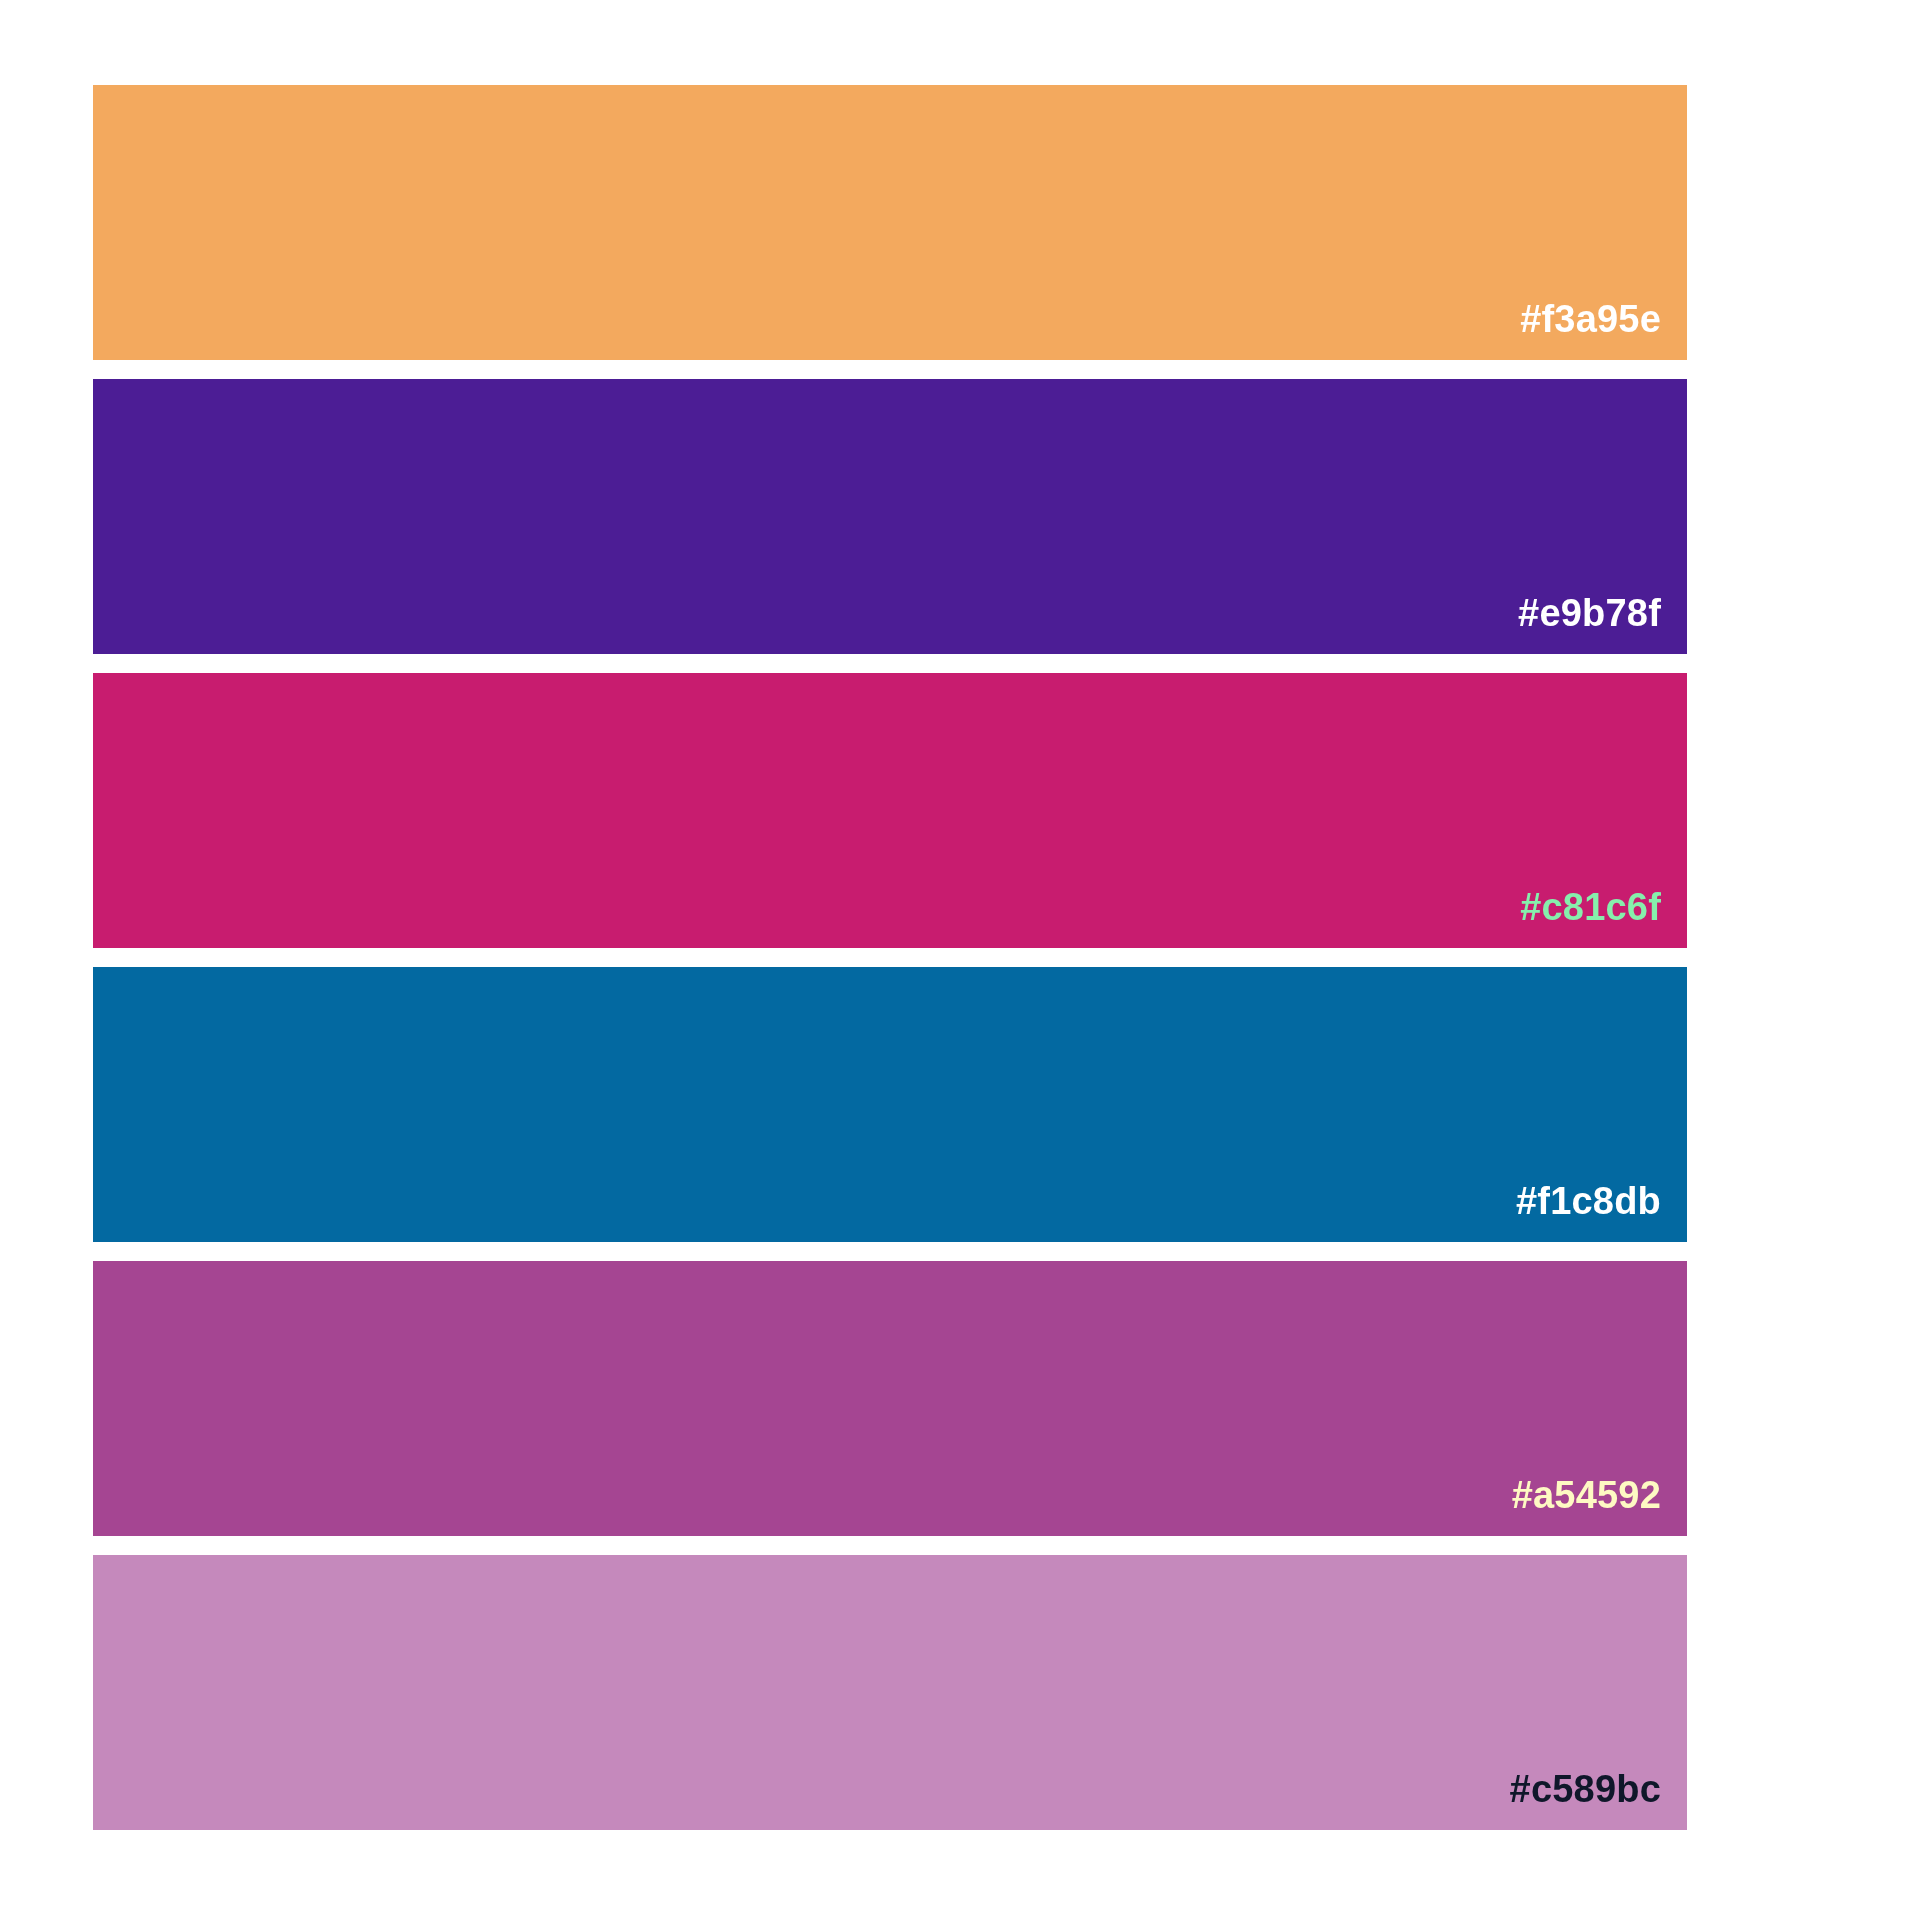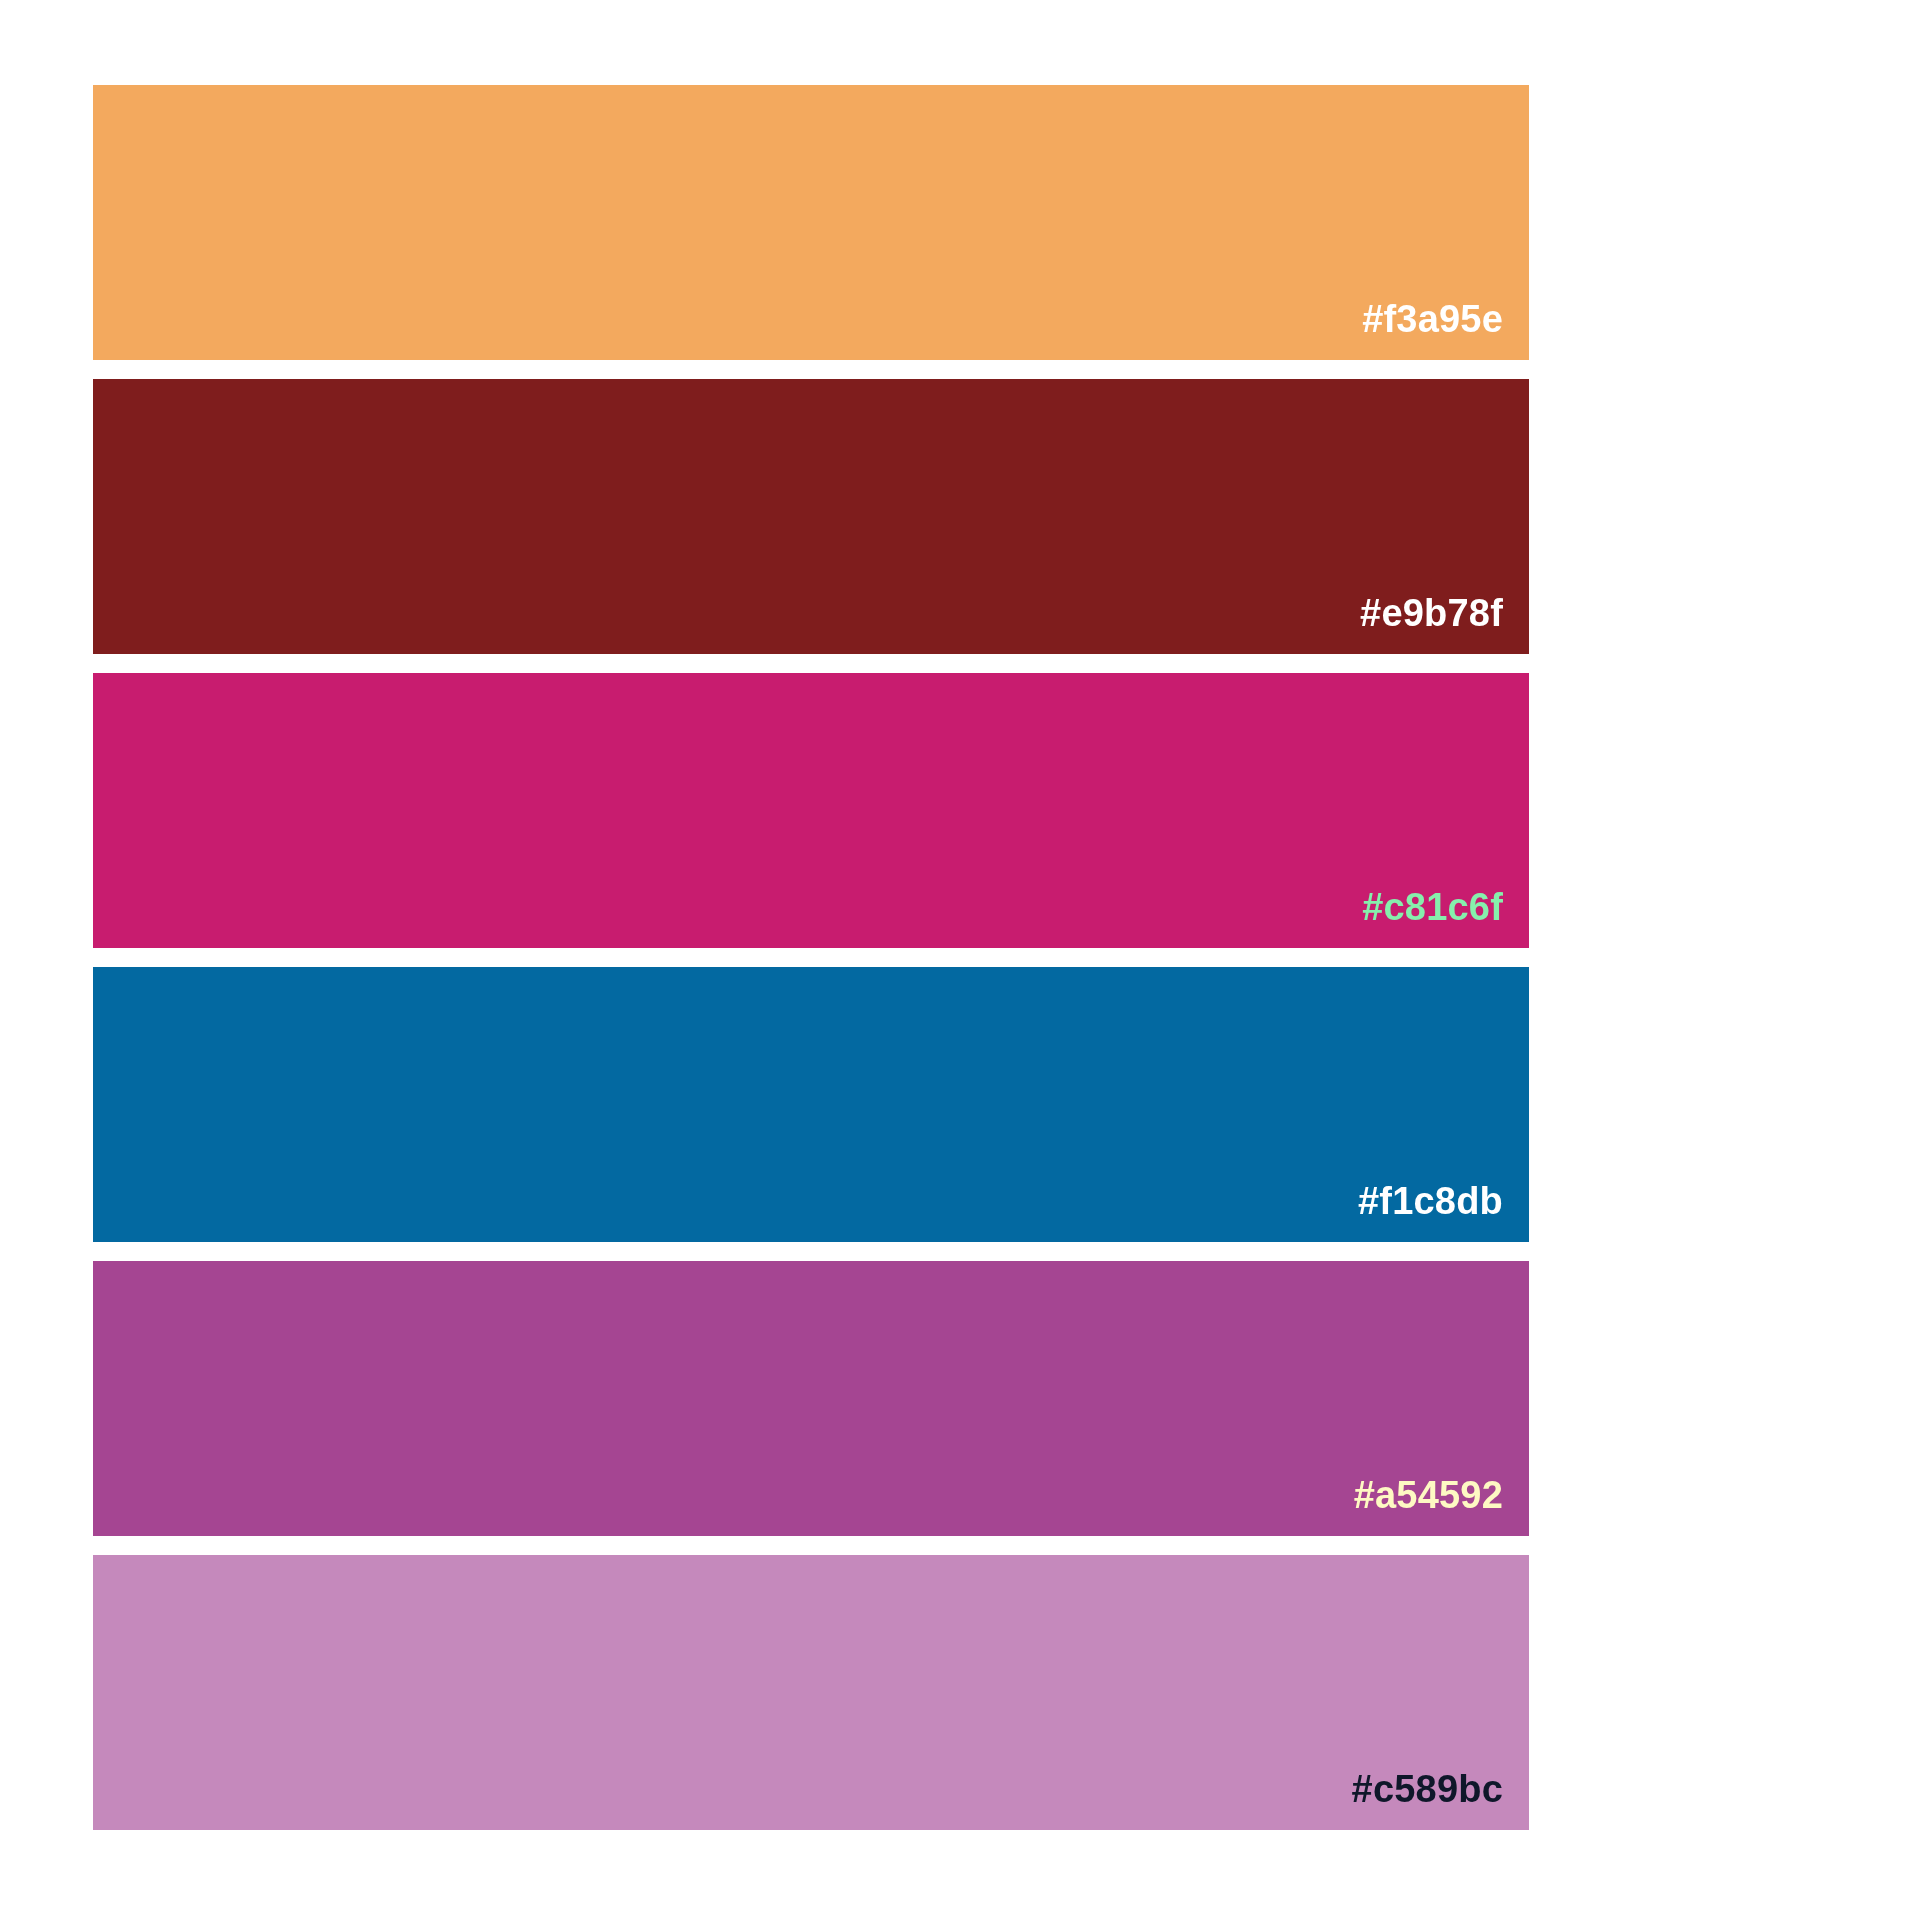--- a/index.html
+++ b/index.html
@@ -19,21 +19,21 @@
     position: relative;
     width: 1920px;
     height: 1920px;
     background: #ffffff;
   }
 
   #swatch-stack {
     position: absolute;
     left: 93px;
     top: 85px;
-    width: 1436px;
+    width: 1594px;
     height: 1745px;
     display: flex;
     flex-direction: column;
   }
 
   .swatch {
     position: relative;
     flex: 1 1 0;
     display: flex;
     align-items: flex-end;
@@ -60,21 +60,21 @@
 </head>
 <body style="background: rgb(255, 255, 255);">
 
 <div id="palette-canvas" style="background: rgb(255, 255, 255);">
   <div id="swatch-stack">
 
     <div class="swatch" style="background: rgb(243, 169, 94);">
       <span class="swatch-label" style="color: rgb(255, 255, 255);">#f3a95e</span>
     </div>
 
-    <div class="swatch" style="background: #7f1d1d;">
+    <div class="swatch" style="background: #4c1d95;">
       <span class="swatch-label" style="color: rgb(255, 255, 255);">#e9b78f</span>
     </div>
 
     <div class="swatch" style="background: rgb(200, 28, 111);">
       <span class="swatch-label" style="color: #86efac;">#c81c6f</span>
     </div>
 
     <div class="swatch" style="background: #0369a1;">
       <span class="swatch-label" style="color: rgb(255, 255, 255);">#f1c8db</span>
     </div>

